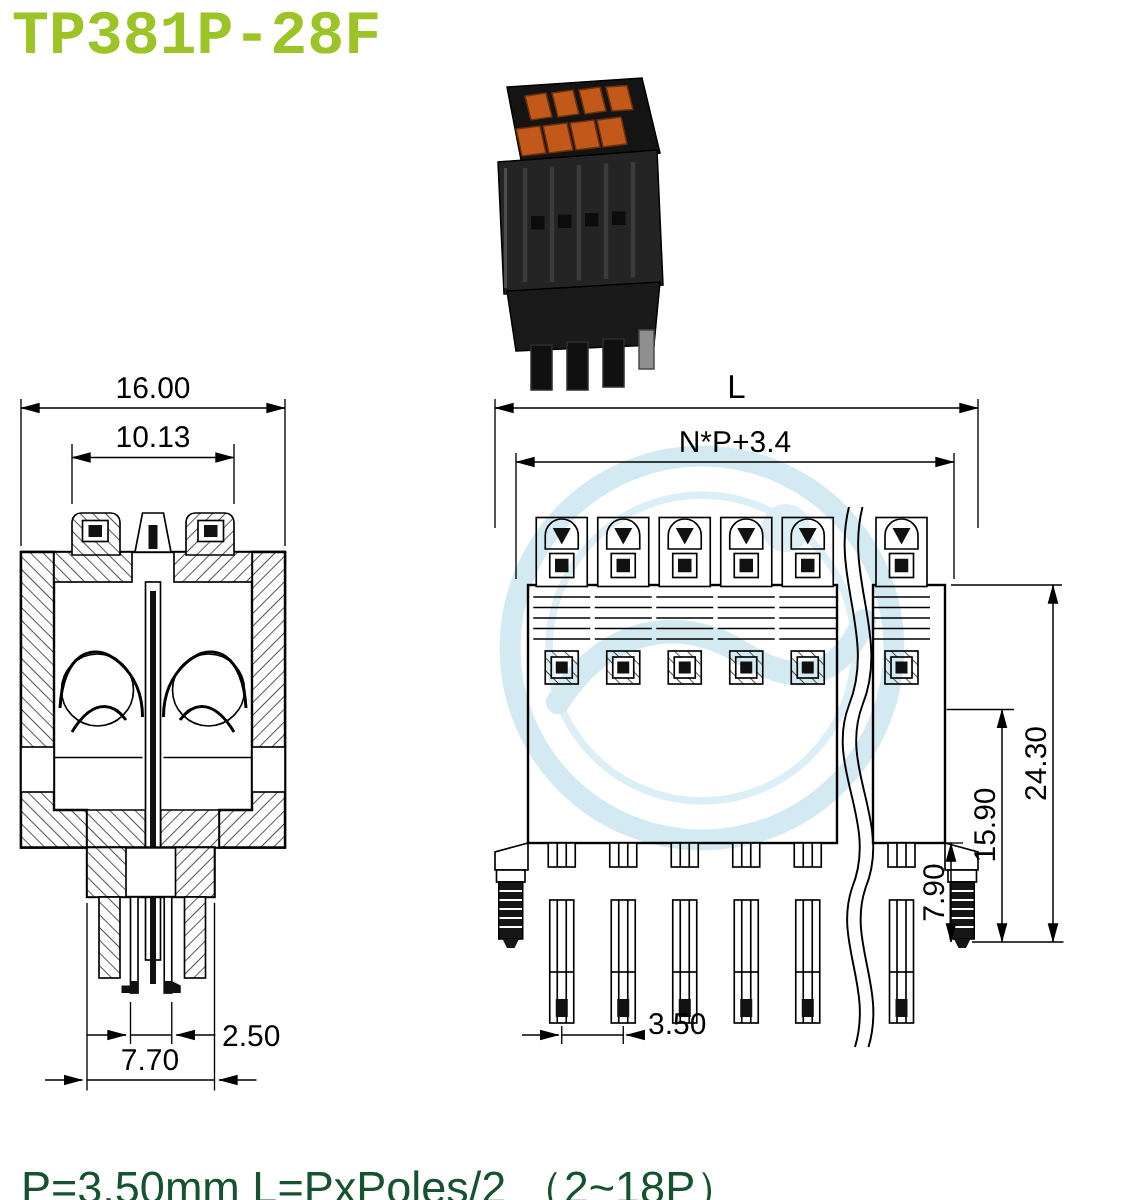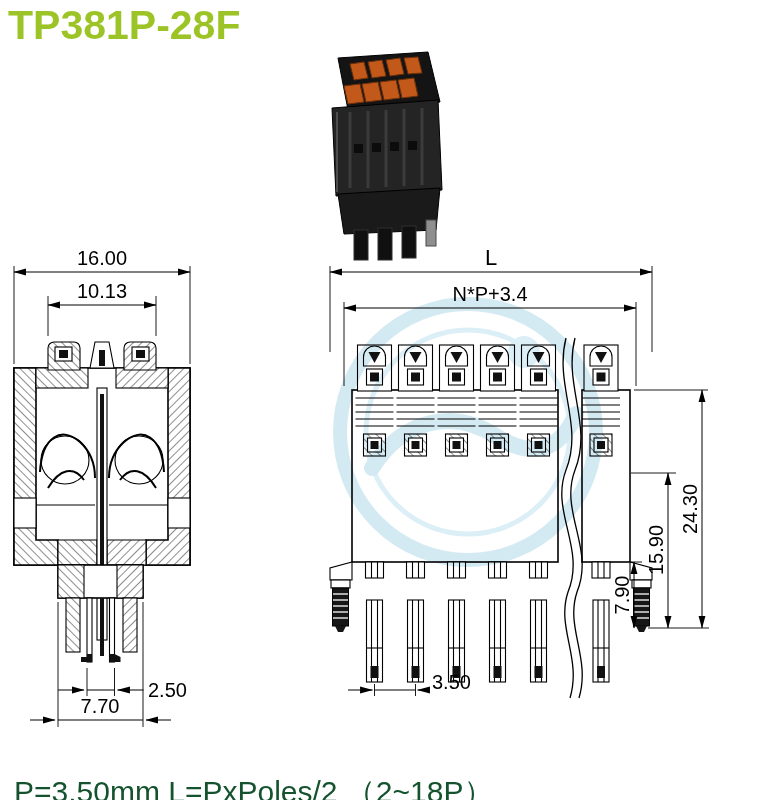--- a/index.html
+++ b/index.html
@@ -16,21 +16,21 @@
   .sp{stroke:#000;stroke-width:2;fill:none;}
   .dt{font-family:"Liberation Sans",sans-serif;font-size:20px;fill:#000;}
   .dtL{font-family:"Liberation Sans",sans-serif;font-size:22px;fill:#000;}
   .thread{stroke:#fff;stroke-width:1.3;}
 </style>
 </head>
 <body>
 
 <div class="page">
 
-  <div class="title" style="color:#9cc426;">TP381P-28F</div>
+  <div class="title" style="color:#9cc426;font-family:Liberation Mono, monospace;">TP381P-28F</div>
 
   <svg width="758" height="800" viewBox="0 0 758 800">
     <defs>
       <pattern id="h1" width="6" height="6" patternUnits="userSpaceOnUse" patternTransform="rotate(45)">
         <rect width="6" height="6" fill="#fff"></rect>
         <line x1="0" y1="0" x2="6" y2="0" stroke="#1b1b1b" stroke-width="1"></line>
       </pattern>
       <pattern id="h2" width="6" height="6" patternUnits="userSpaceOnUse" patternTransform="rotate(-45)">
         <rect width="6" height="6" fill="#fff"></rect>
         <line x1="0" y1="0" x2="6" y2="0" stroke="#1b1b1b" stroke-width="1"></line>

